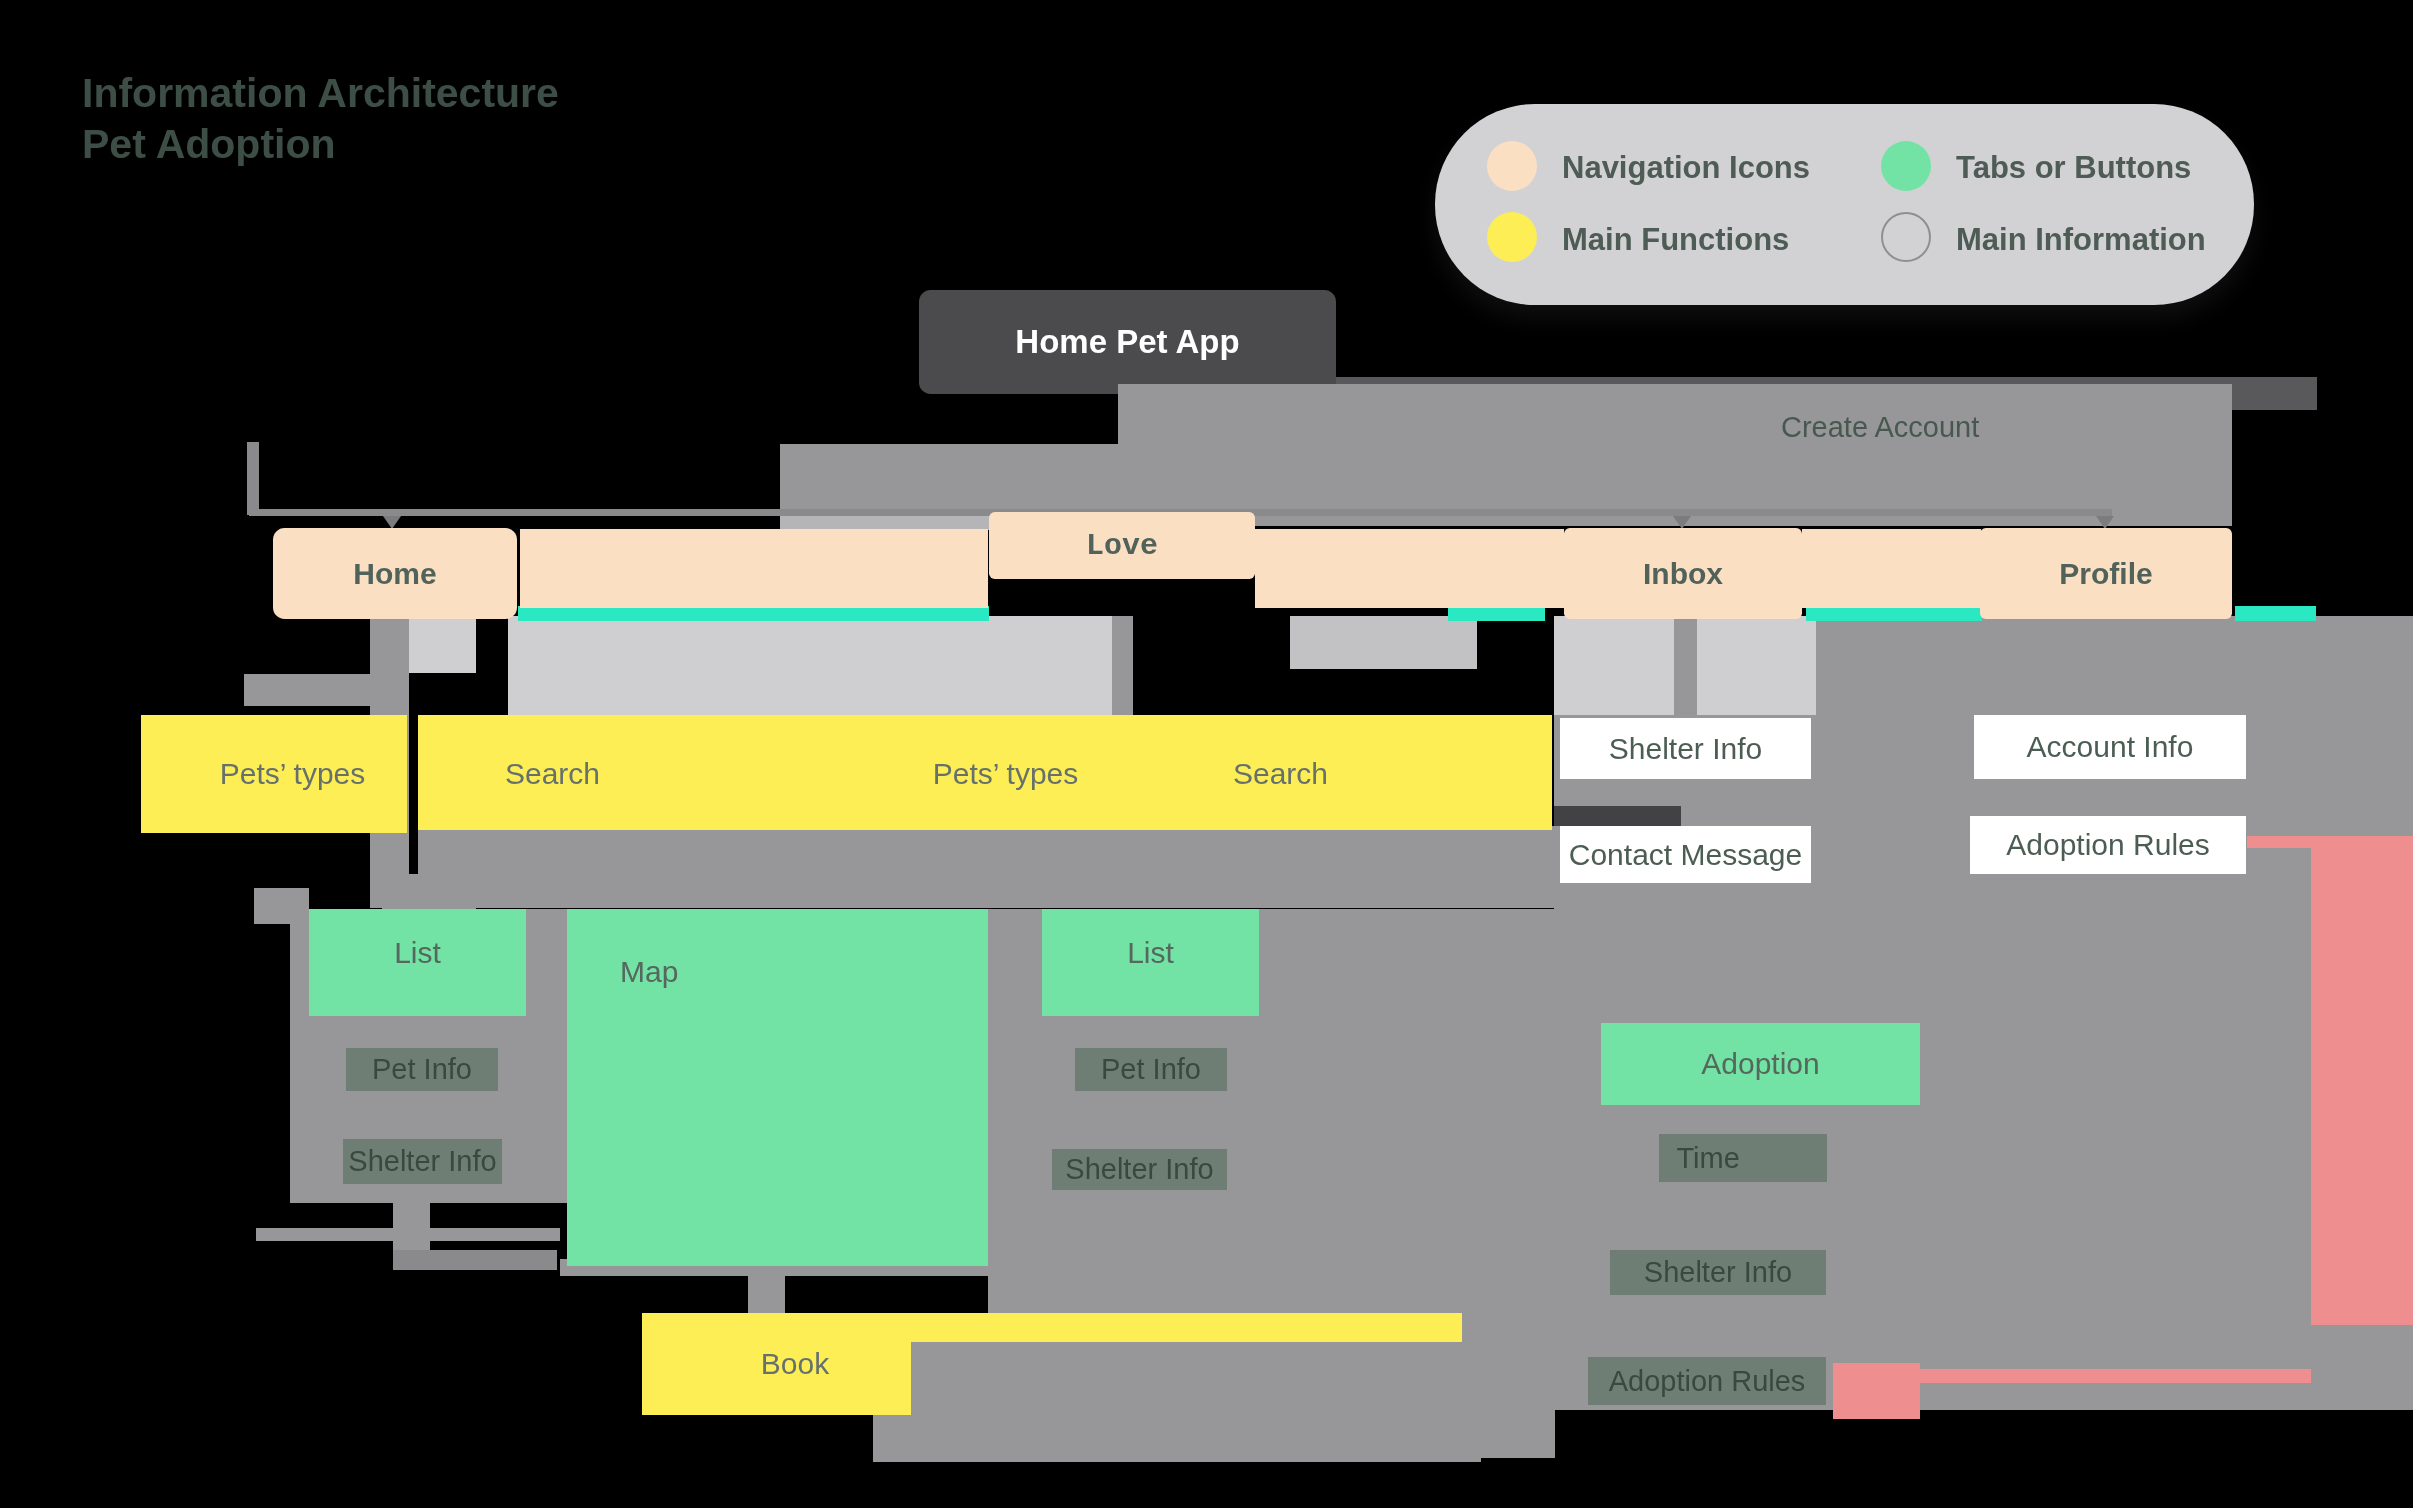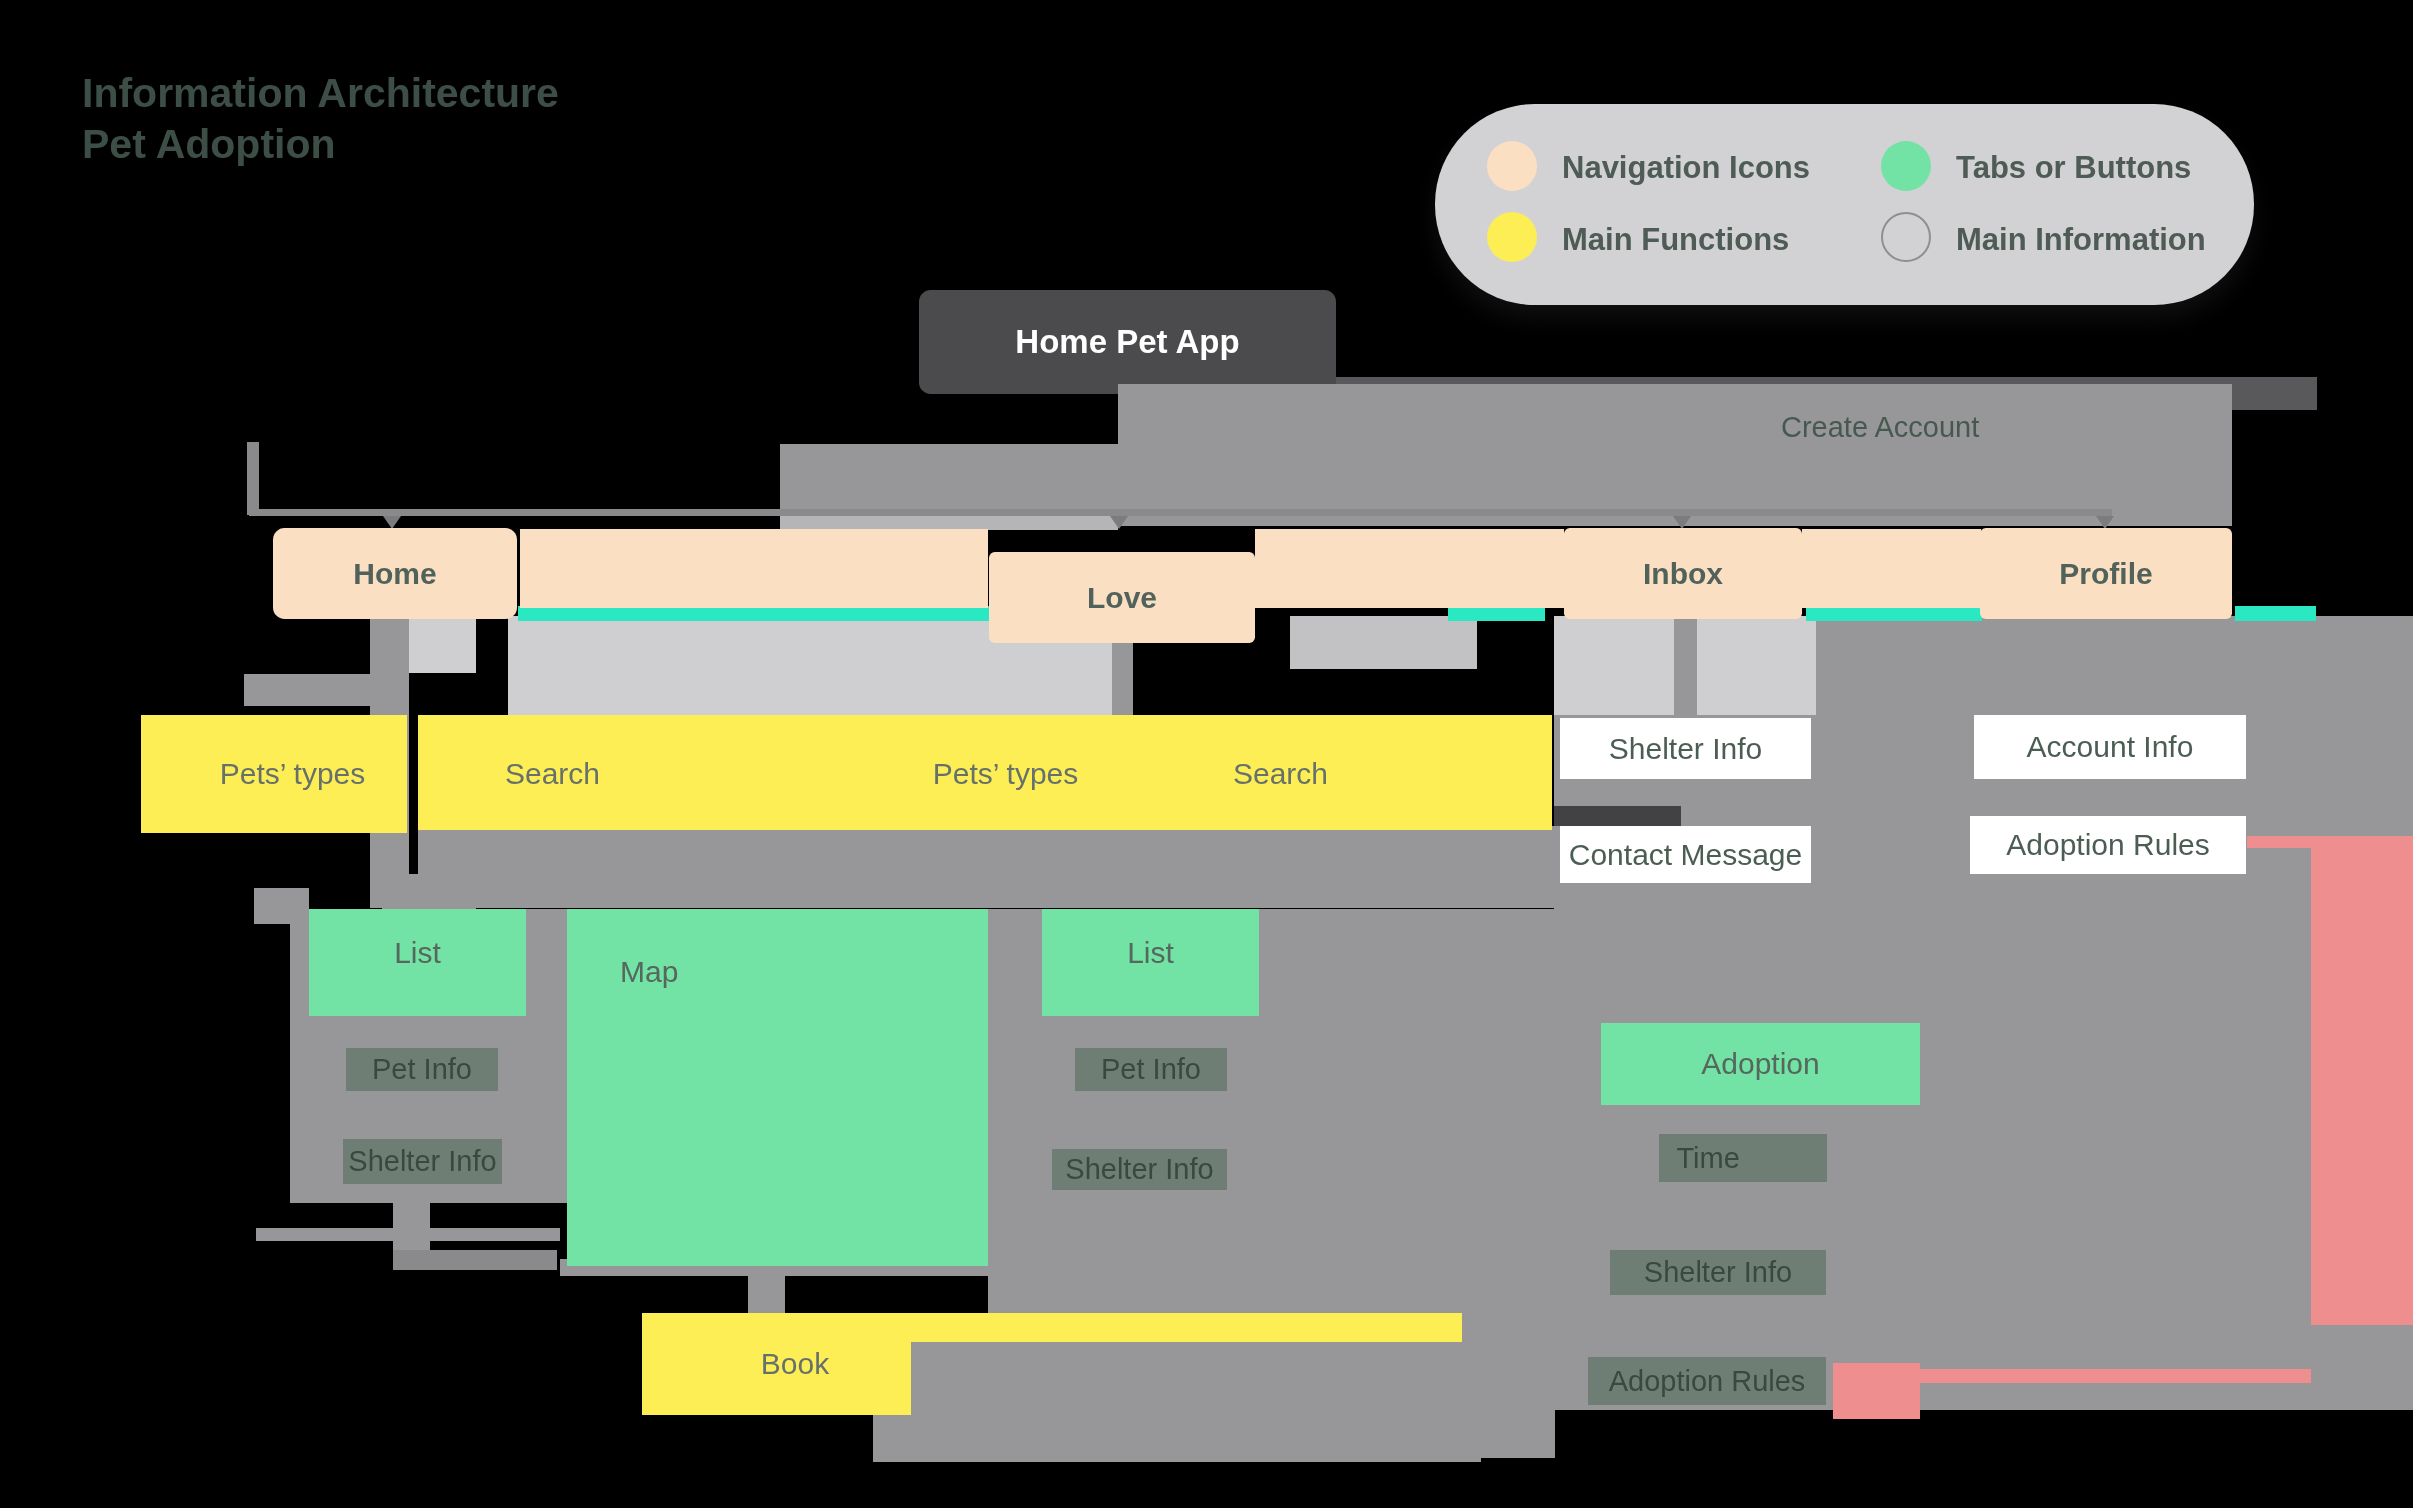--- a/index.html
+++ b/index.html
@@ -101,21 +101,21 @@
   <div class="abs arr" style="left:1110px;top:516px;"></div>
   <div class="abs arr" style="left:1673px;top:516px;"></div>
   <div class="abs arr" style="left:2096px;top:516px;"></div>
 
   <div class="abs peach" style="left:520px;top:529px;width:468px;height:79px;"></div>
   <div class="abs peach" style="left:1255px;top:529px;width:309px;height:79px;"></div>
   <div class="abs peach" style="left:1802px;top:529px;width:179px;height:79px;"></div>
   <div class="abs peach flex navlbl" style="left:273px;top:528px;width:244px;height:91px;border-radius:11.6px;">
     <span>Home</span>
   </div>
-  <div class="abs peach flex navlbl" style="left:989px;top:552px;width:266px;height:91px;border-radius:5.8px;">
+  <div class="abs peach flex navlbl" style="left:989px;top:512px;width:266px;height:67px;border-radius:5.8px;font-family:Liberation Mono, monospace;">
     <span>Love</span>
   </div>
   <div class="abs peach flex navlbl" style="left:1564px;top:528px;width:238px;height:91px;border-radius:5.8px;">
     <span>Inbox</span>
   </div>
   <div class="abs peach flex navlbl" style="left:1980px;top:528px;width:252px;height:91px;border-radius:5.8px;">
     <span>Profile</span>
   </div>
 
   <div class="abs yellow flex fnlbl" style="left:141px;top:715px;width:229px;height:118px;">

